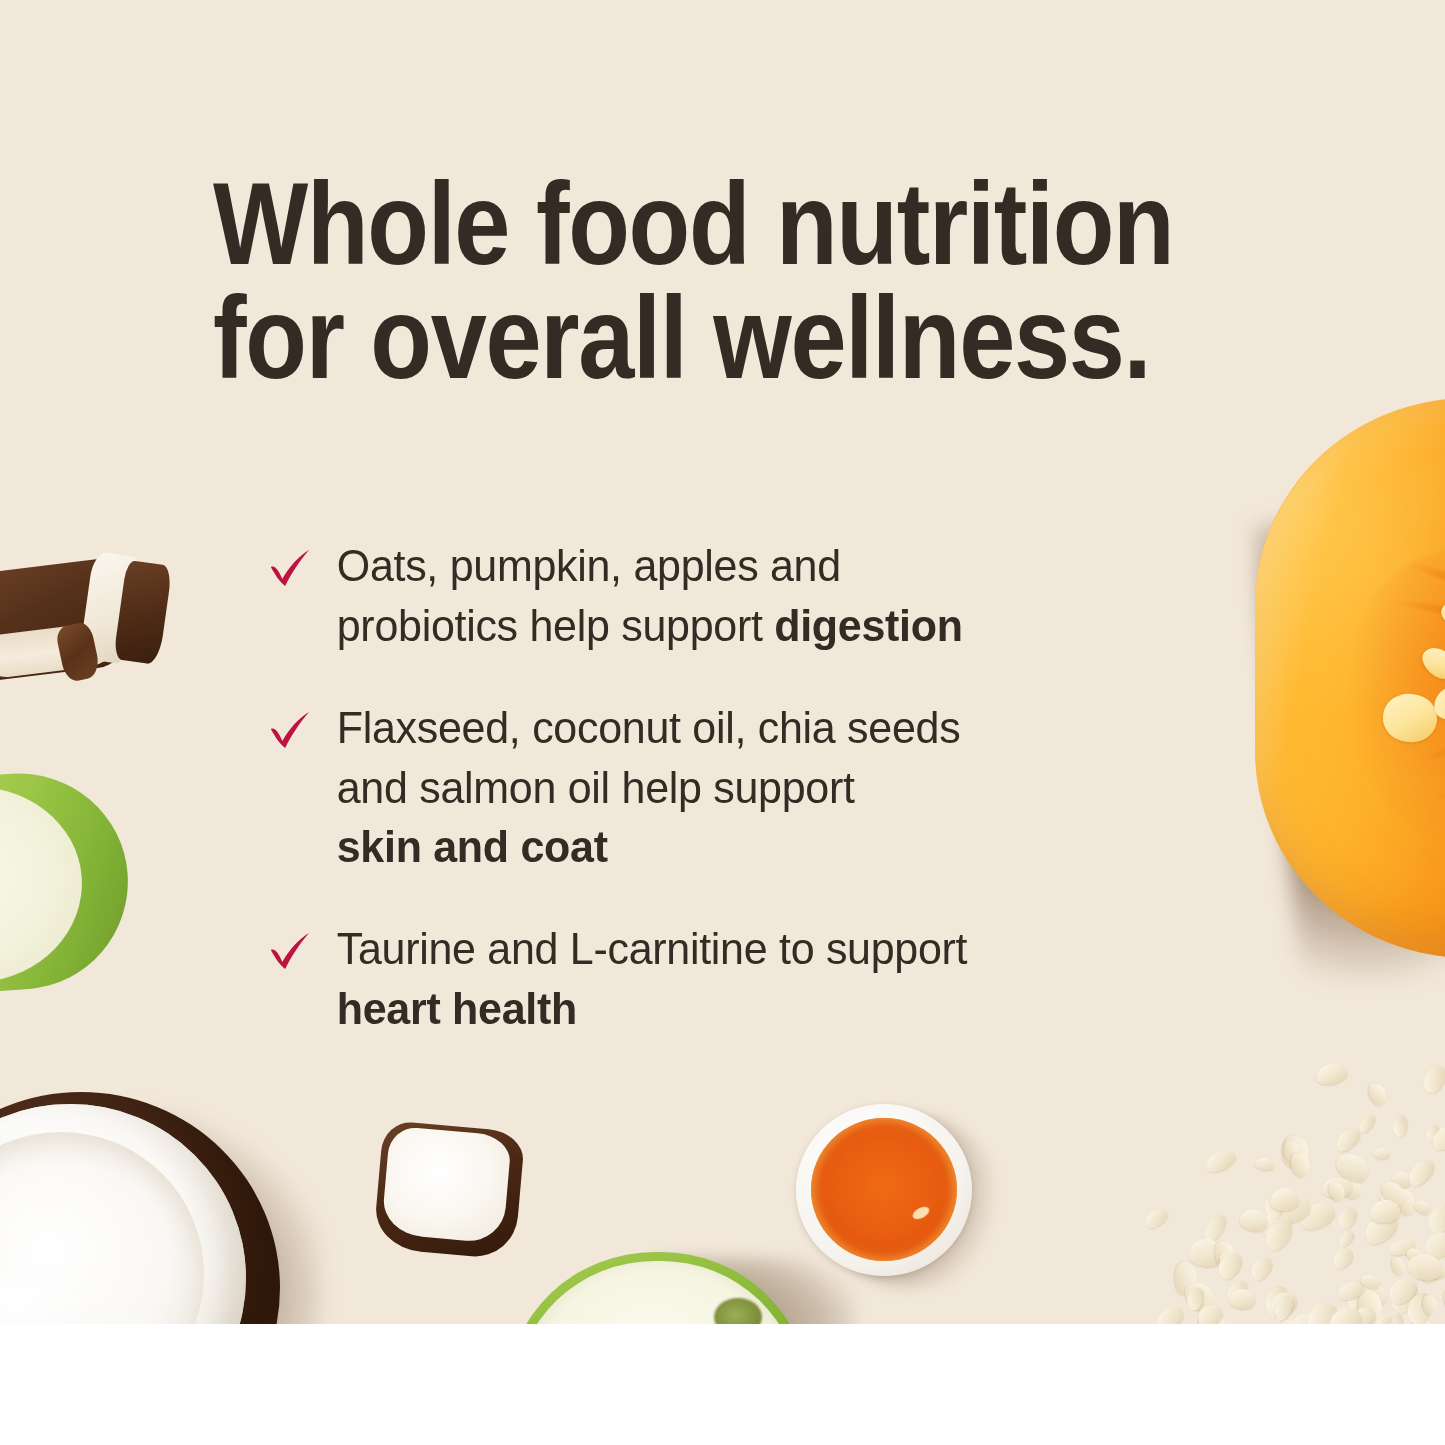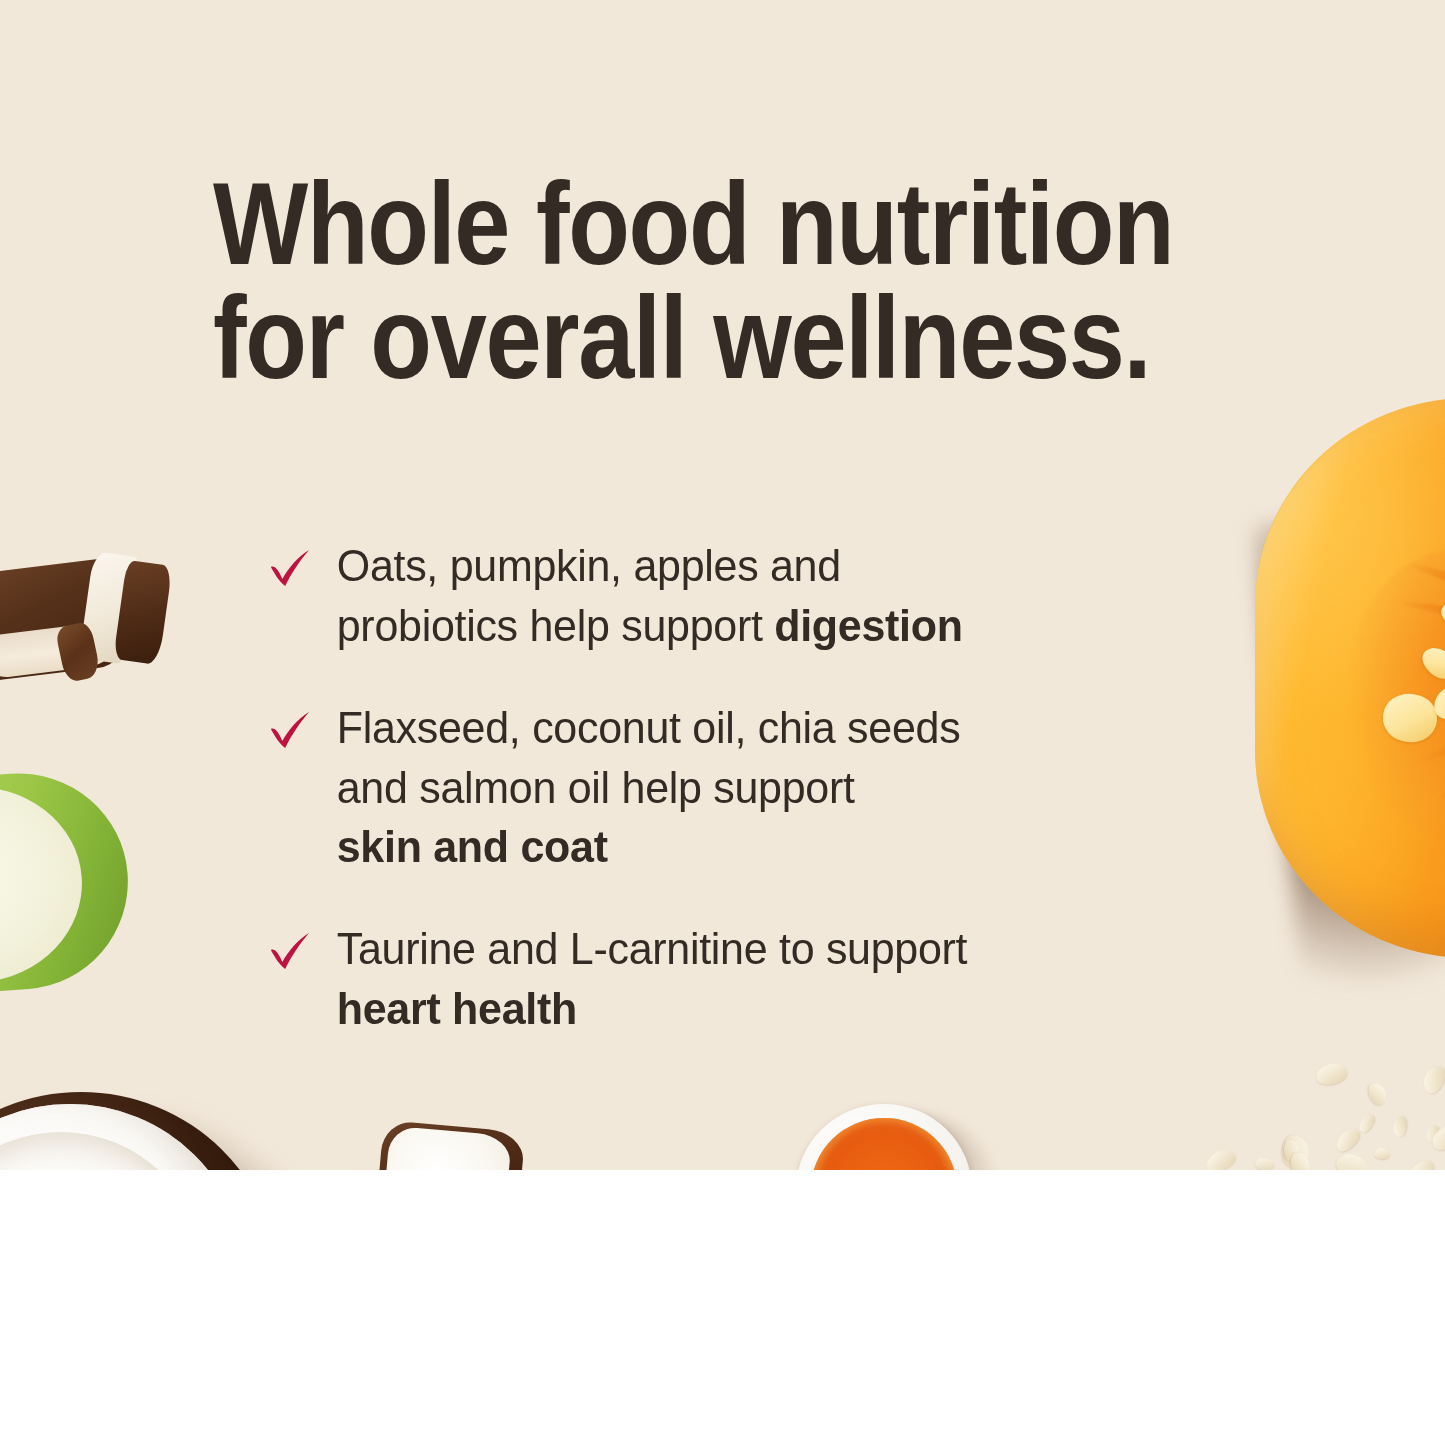--- a/index.html
+++ b/index.html
@@ -4,21 +4,21 @@
 <title>Whole food nutrition</title>
 <style>
   html, body {
     margin: 0;
     padding: 0;
     background: #ffffff;
   }
   #canvas {
     position: relative;
     width: 1445px;
-    height: 1170px;
+    height: 1324px;
     overflow: hidden;
     background: #F2E8DA;
     font-family: "Liberation Sans", sans-serif;
     -webkit-font-smoothing: antialiased;
   }
 
   
   .text-layer {
     position: absolute;
     inset: 0;

